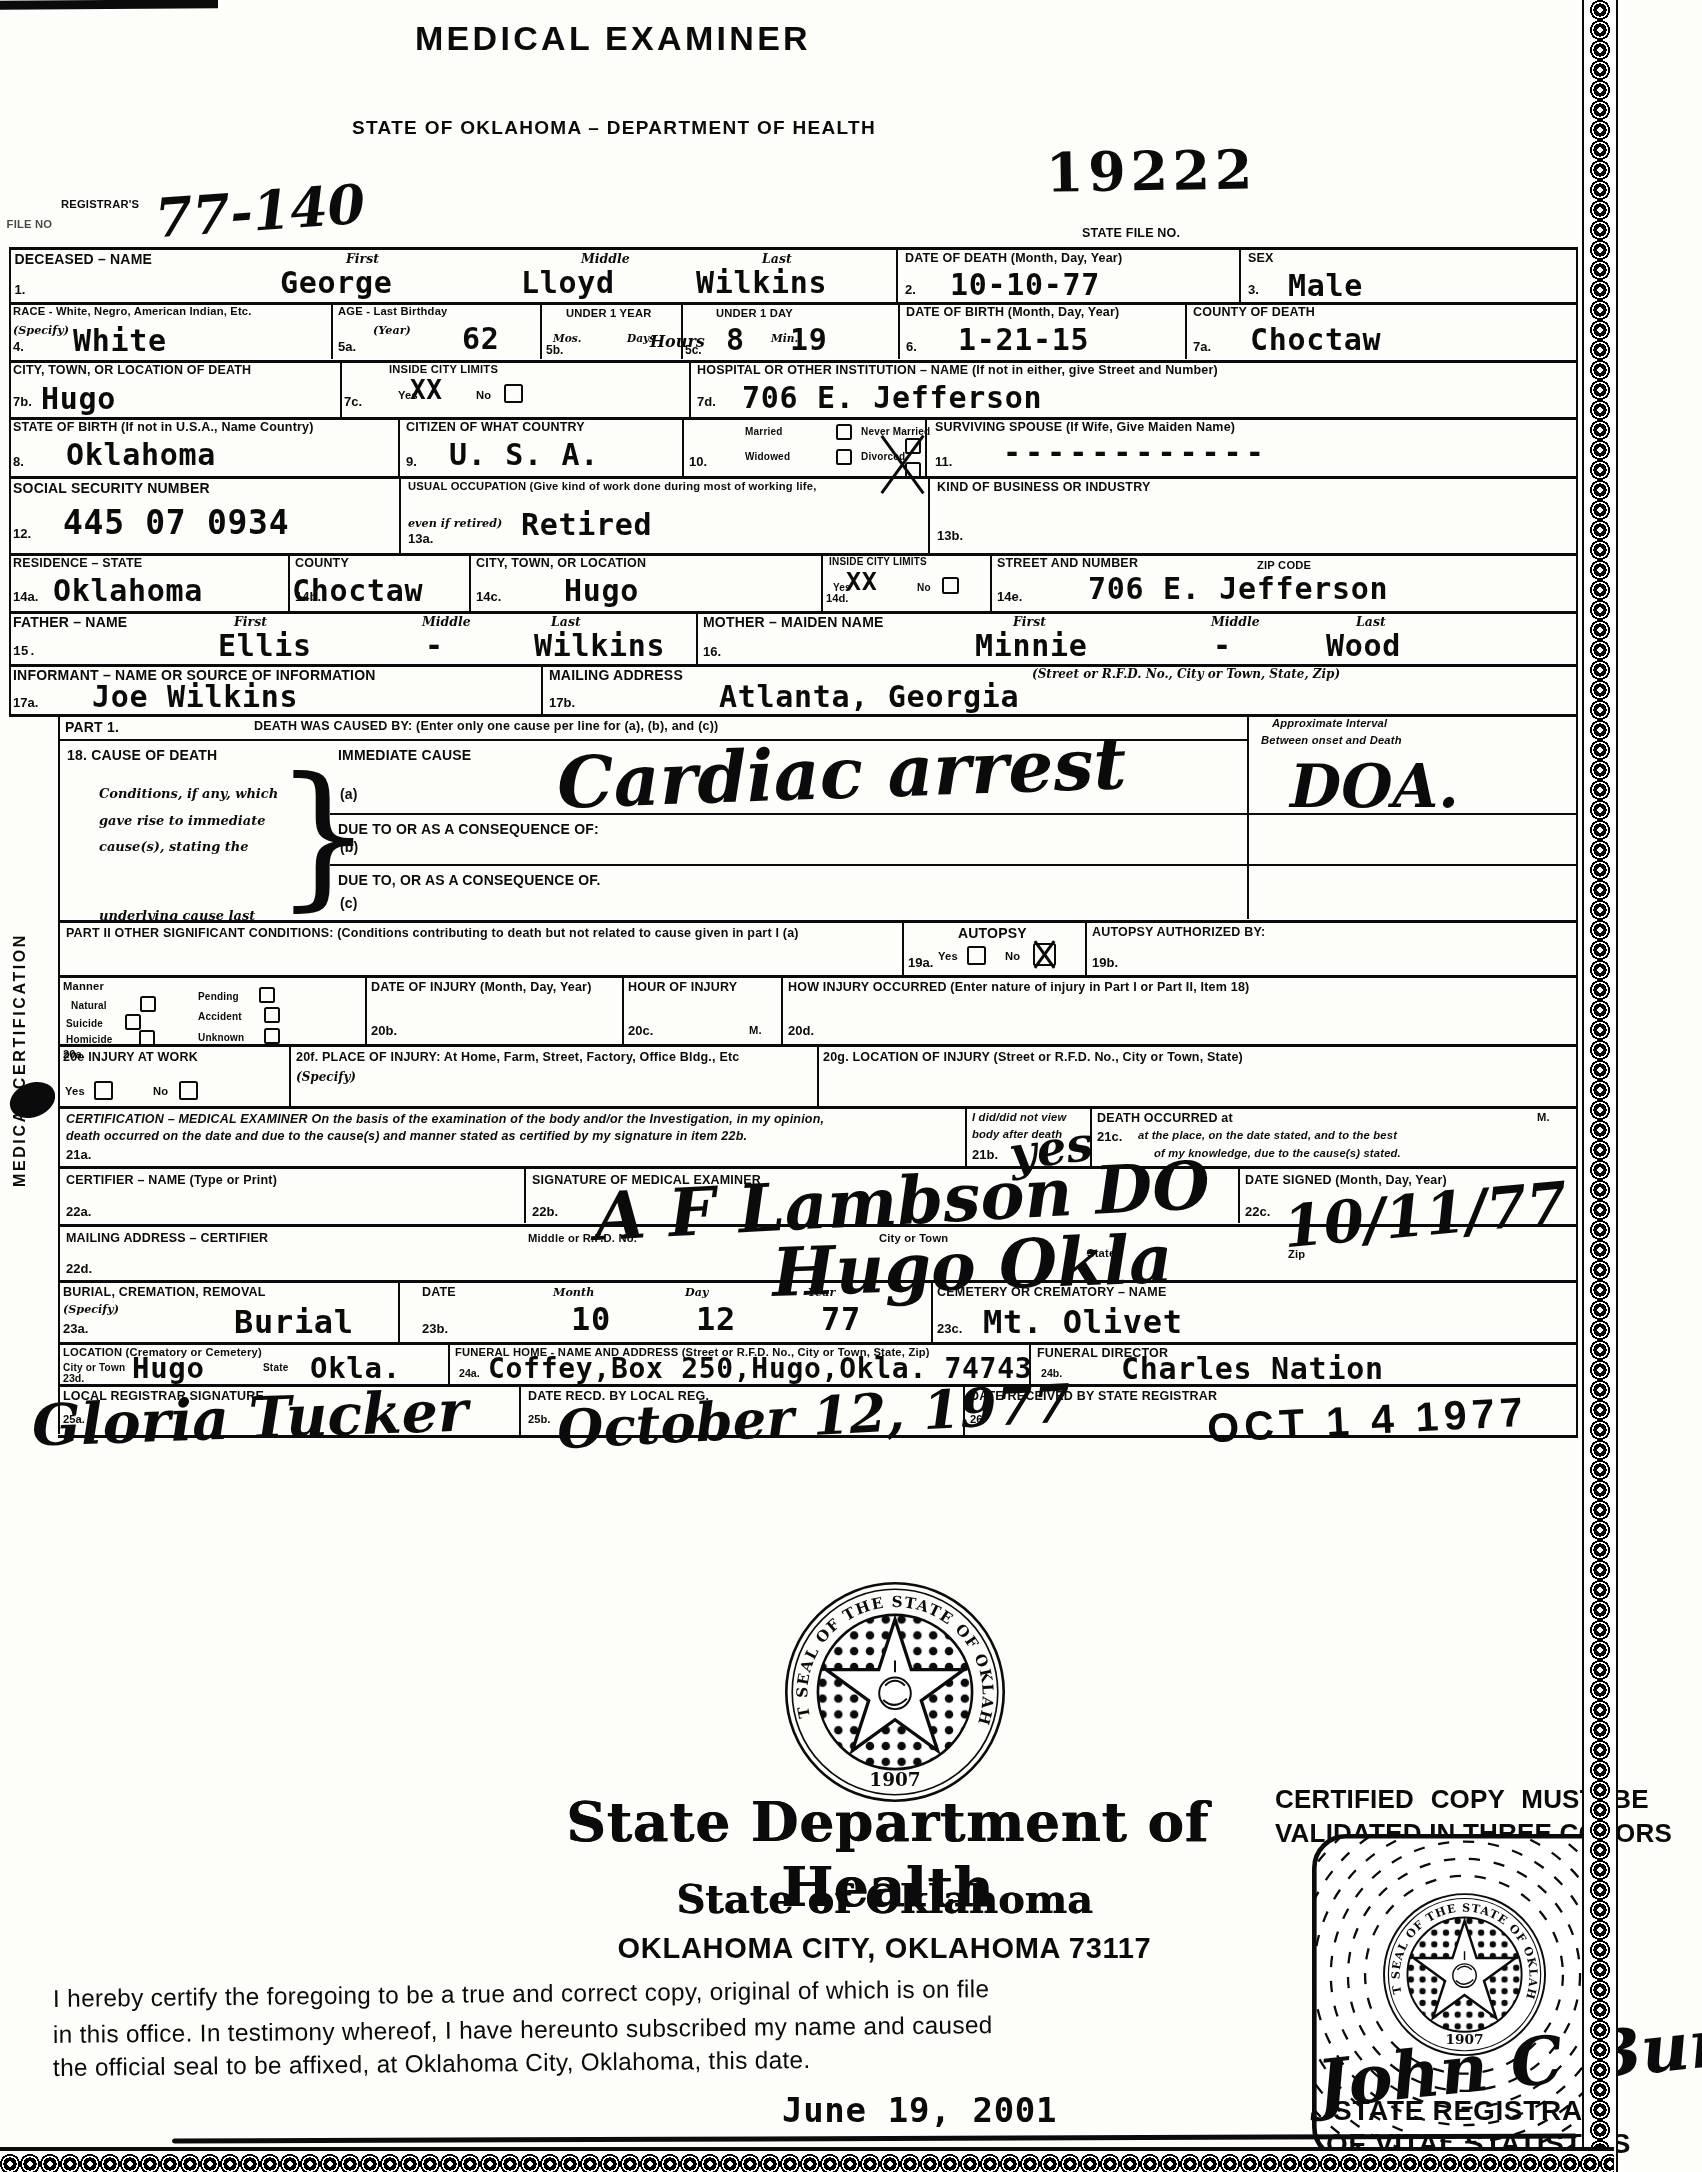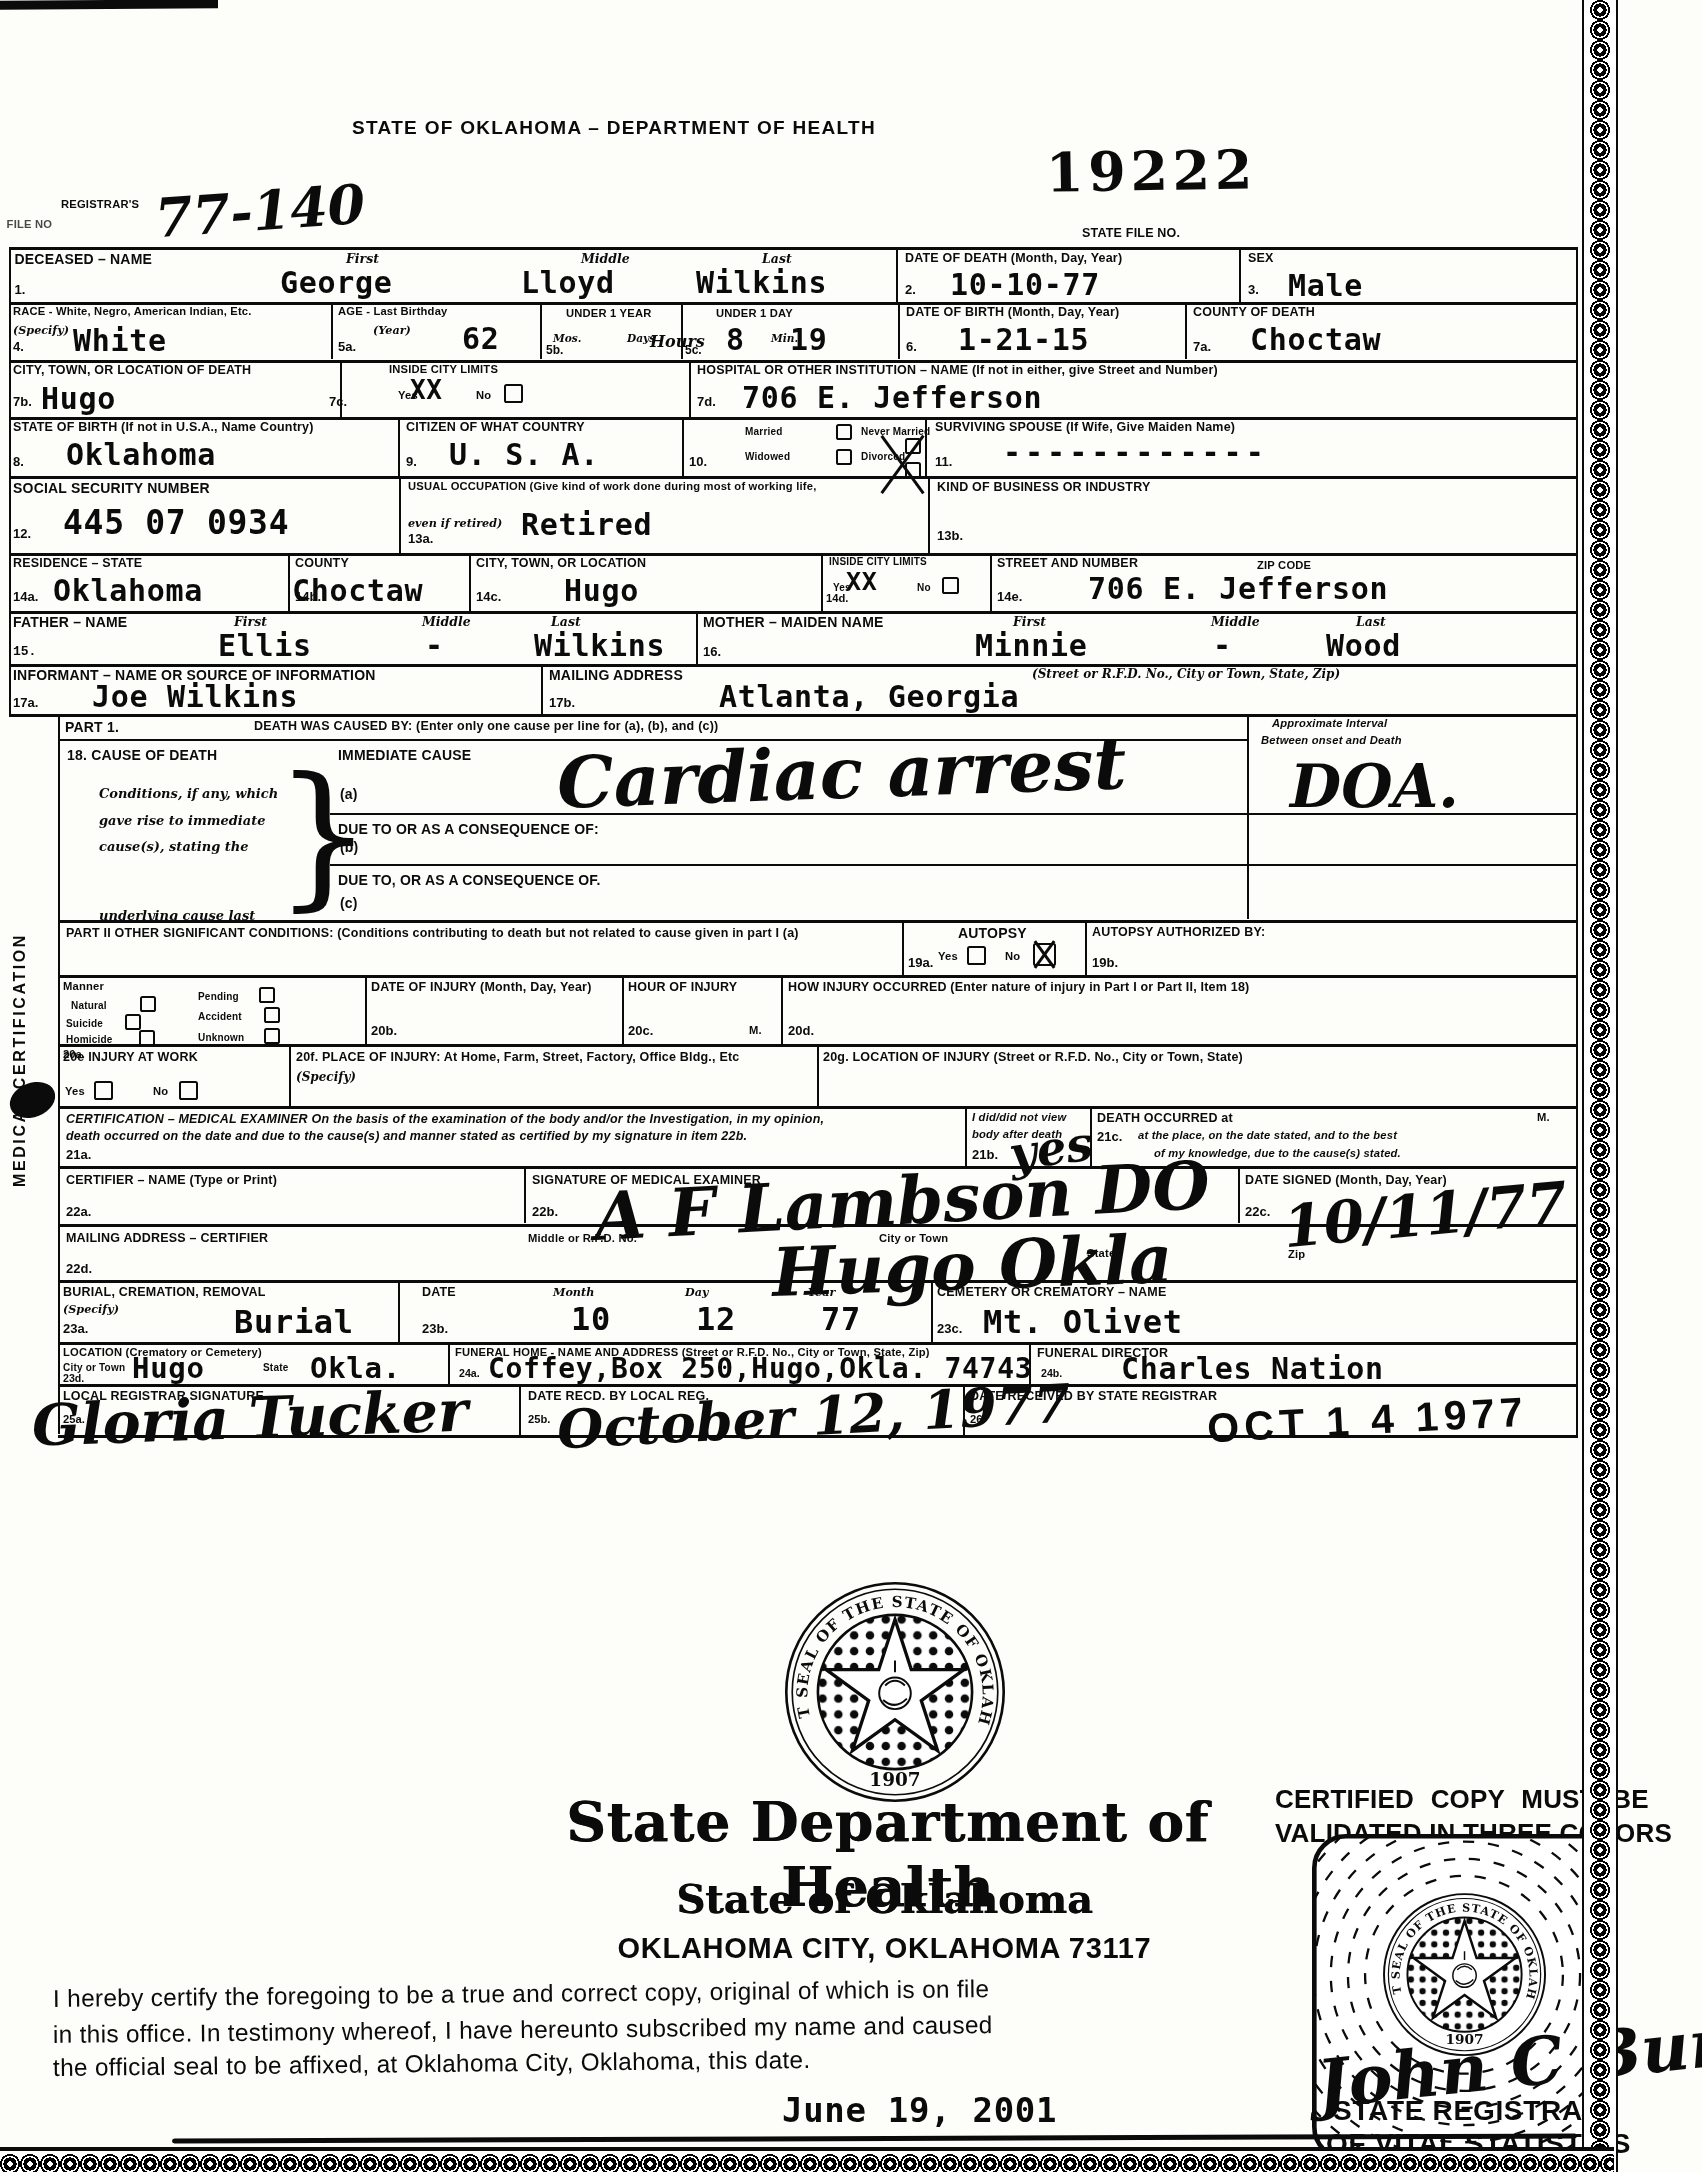--- a/index.html
+++ b/index.html
@@ -26,20 +26,21 @@
   .blob{position:absolute;background:#0b0b0b;border-radius:50%;}
 </style>
 </head>
 <body>
 
 <div id="page">
 
   <div class="blob" style="left:0;top:0;width:218px;height:8.6px;border-radius:0;transform:rotate(-.4deg);"></div>
   <div class="blob" style="left:9.2px;top:1083px;width:47px;height:34px;transform:rotate(-22deg);"></div>
 
+  <div class="lbl" style="left:369px;top:18.5px;width:488px;text-align:center;font-size:34px;letter-spacing:3.3px;">MEDICAL EXAMINER</div>
   <div class="lbl" style="left:350px;top:117px;width:528px;text-align:center;font-size:19px;letter-spacing:1.3px;">STATE OF OKLAHOMA – DEPARTMENT OF HEALTH</div>
   <div class="lbl serifhead" style="left:1046px;top:139px;font-size:54px;letter-spacing:4.6px;transform:rotate(-1deg);">19222</div>
 
   <div class="lbl lbl17" style="left:61px;top:198px;">REGISTRAR'S</div>
   <div class="lbl lbl17" style="left:6.6px;top:218px;opacity:.75;">FILE NO</div>
   <div class="hand" style="left:155px;top:179px;font-size:54px;transform:rotate(-4deg);">77-140</div>
   <div class="lbl lbl19" style="left:1082px;top:226px;">STATE FILE NO.</div>
 
   <div class="hl" style="left:9.2px;top:247px;width:1569px;height:3.3px;"></div>
   <div class="hl" style="left:9.2px;top:302px;width:1569px;"></div>
@@ -149,21 +150,21 @@
   <div class="typed" style="left:1250px;top:322px;">Choctaw</div>
 
   <div class="lbl lbl19" style="left:13px;top:363px;">CITY, TOWN, OR LOCATION OF DEATH</div>
   <div class="item" style="left:13px;top:394px;">7b.</div>
   <div class="typed" style="left:41px;top:381px;">Hugo</div>
   <div class="lbl lbl17" style="left:389px;top:363px;">INSIDE CITY LIMITS</div>
   <div class="lbl lbl17" style="left:398px;top:389px;">Yes</div>
   <div class="typed" style="left:410px;top:375px;font-size:26px;">XX</div>
   <div class="lbl lbl17" style="left:476px;top:389px;">No</div>
   <div class="cb" style="left:504px;top:384px;"></div>
-  <div class="item" style="left:329px;top:394px;">7c.</div>
+  <div class="item" style="left:344px;top:394px;">7c.</div>
   <div class="lbl lbl19" style="left:697px;top:363px;">HOSPITAL OR OTHER INSTITUTION – NAME (If not in either, give Street and Number)</div>
   <div class="item" style="left:697px;top:394px;">7d.</div>
   <div class="typed" style="left:742px;top:380px;">706 E. Jefferson</div>
 
   <div class="lbl lbl19" style="left:13px;top:420px;">STATE OF BIRTH (If not in U.S.A., Name Country)</div>
   <div class="item" style="left:13px;top:454px;">8.</div>
   <div class="typed" style="left:66px;top:437px;">Oklahoma</div>
   <div class="lbl lbl19" style="left:406px;top:420px;">CITIZEN OF WHAT COUNTRY</div>
   <div class="item" style="left:406px;top:454px;">9.</div>
   <div class="typed" style="left:449px;top:437px;">U. S. A.</div>

